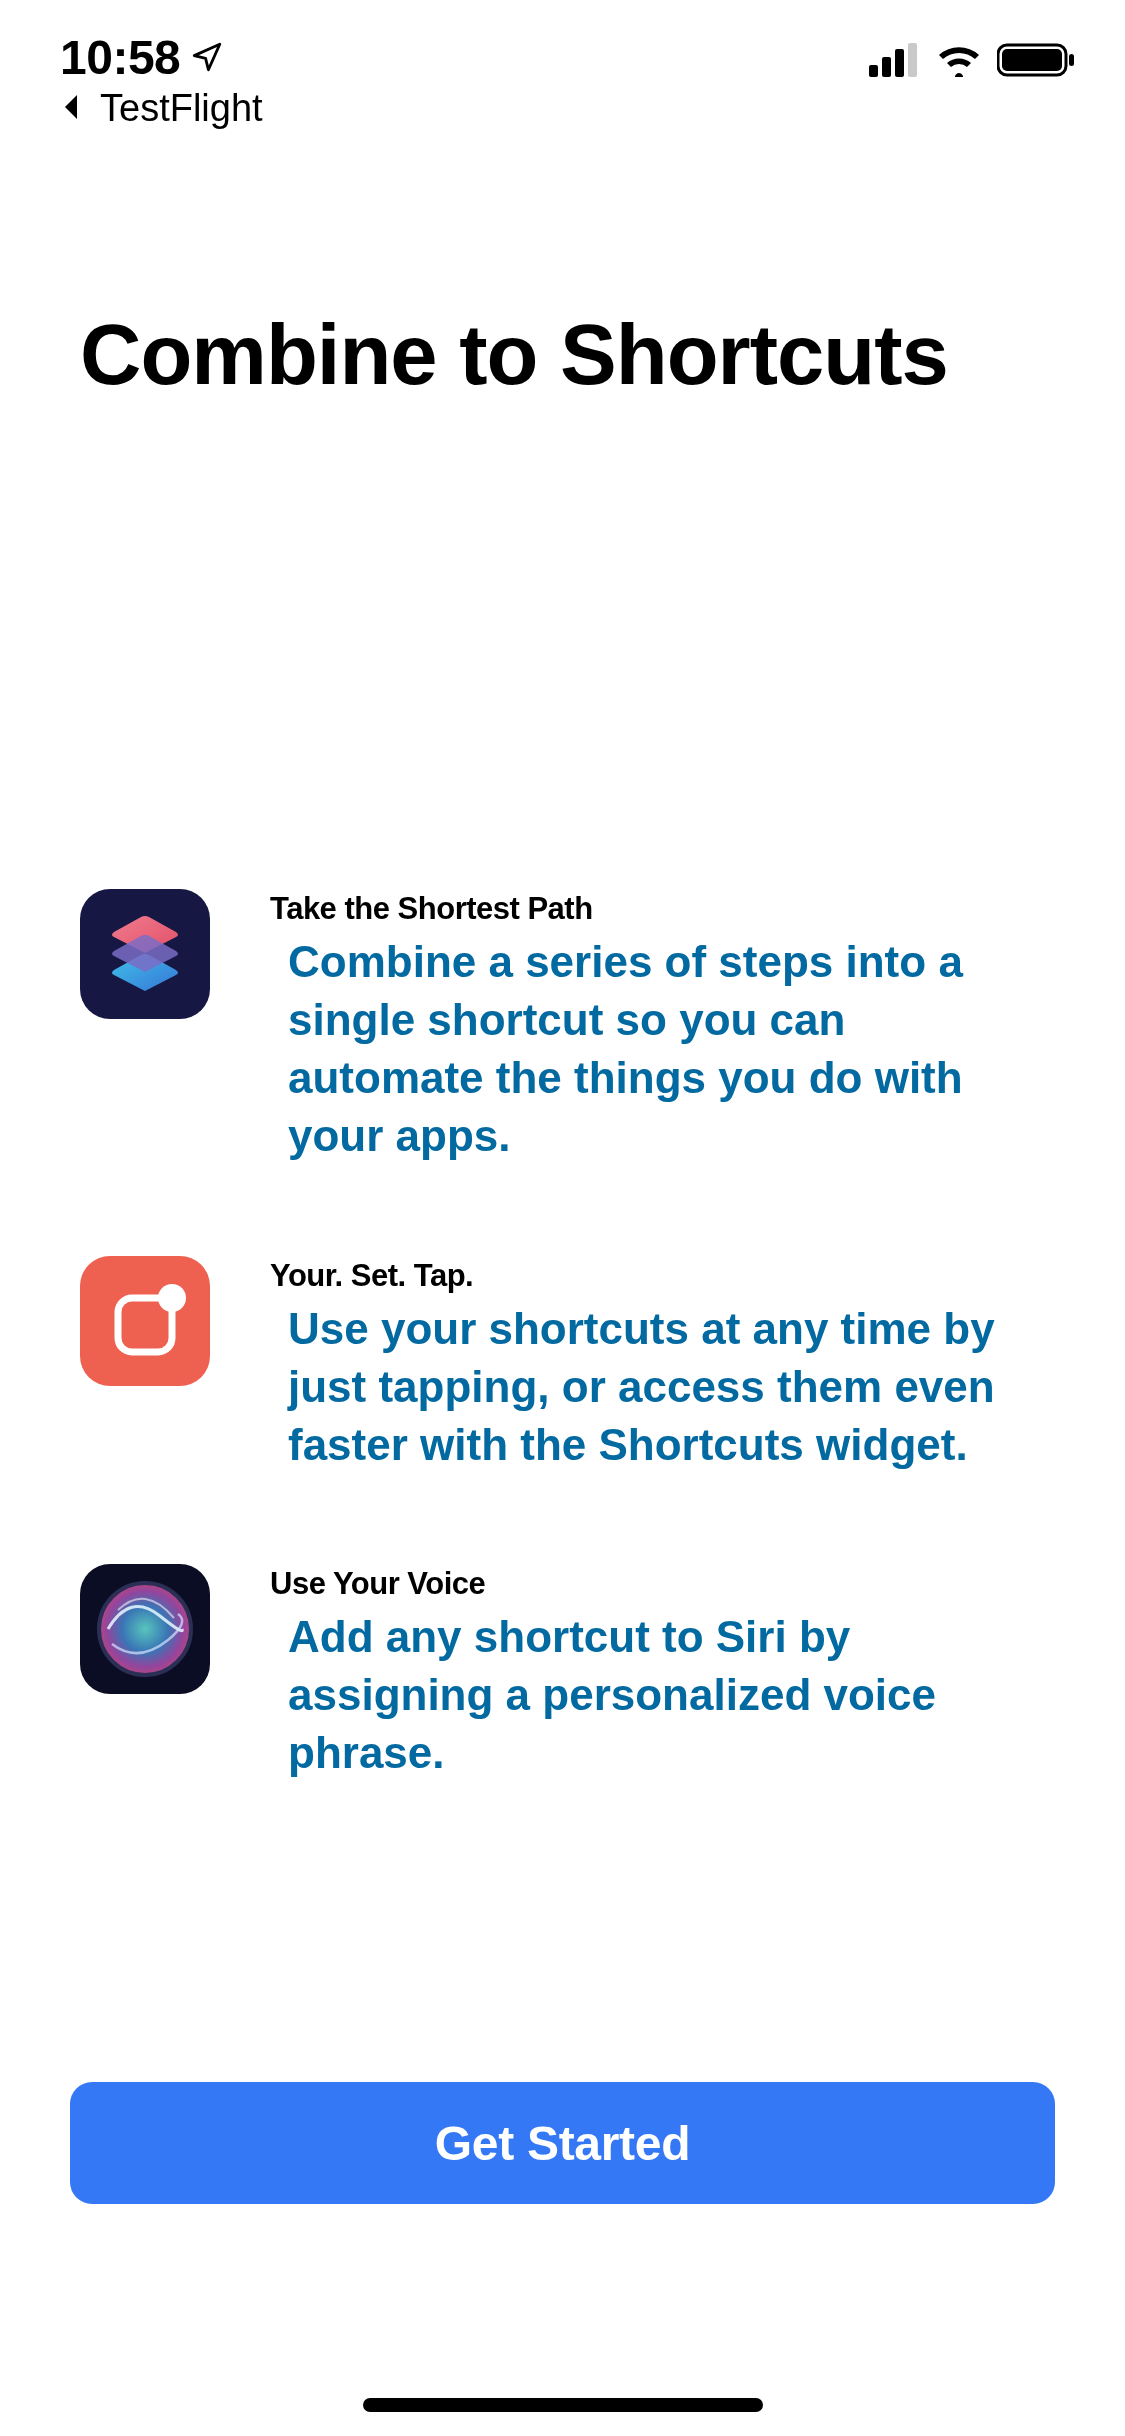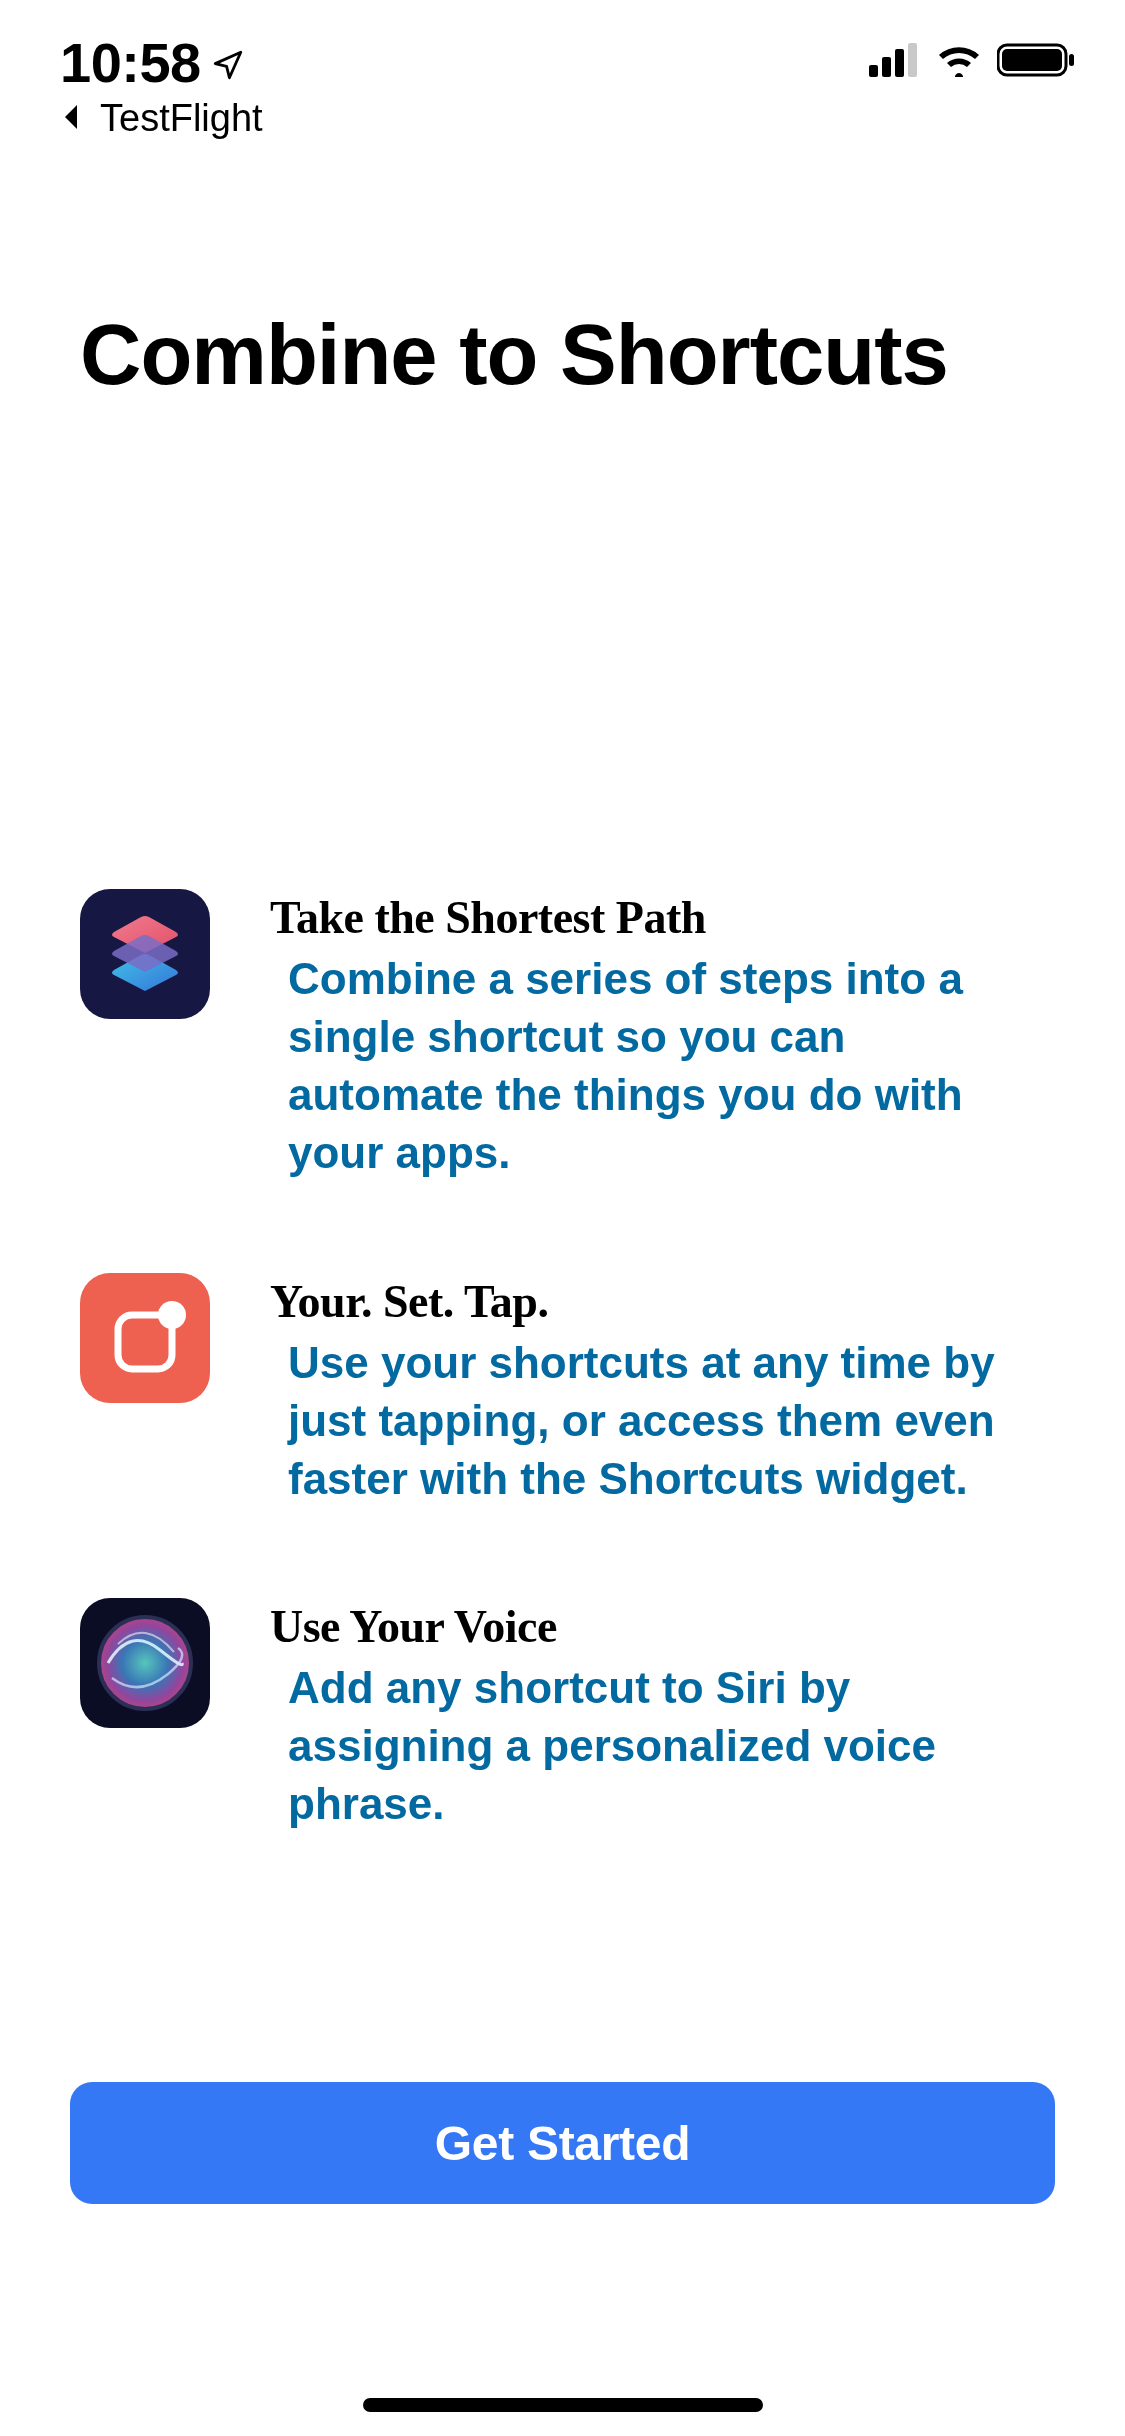--- a/index.html
+++ b/index.html
@@ -22,21 +22,21 @@
     display: flex;
     align-items: flex-start;
     justify-content: space-between;
   }
   .status-left {
     display: flex;
     flex-direction: column;
     align-items: flex-start;
   }
   .status-time {
-    font-size: 56px;
+    font-size: 48px;
     font-weight: 600;
     letter-spacing: -0.5px;
     display: flex;
     align-items: center;
     gap: 10px;
   }
   .status-back {
     font-size: 38px;
     font-weight: 400;
     display: flex;
@@ -83,25 +83,24 @@
     flex-shrink: 0;
     display: flex;
     align-items: center;
     justify-content: center;
   }
   .feature-text {
     flex: 1;
     padding-top: 2px;
   }
   .feature-title {
-    font-size: 46px;
+    font-size: 31px;
     font-weight: 600;
     letter-spacing: -0.5px;
     margin-bottom: 6px;
-    font-family: Liberation Serif, serif;
   }
   .feature-desc {
     font-size: 44px;
     font-weight: 700;
     line-height: 1.32;
     color: #0369a1;
     margin-left: 18px;
   }
 
   

